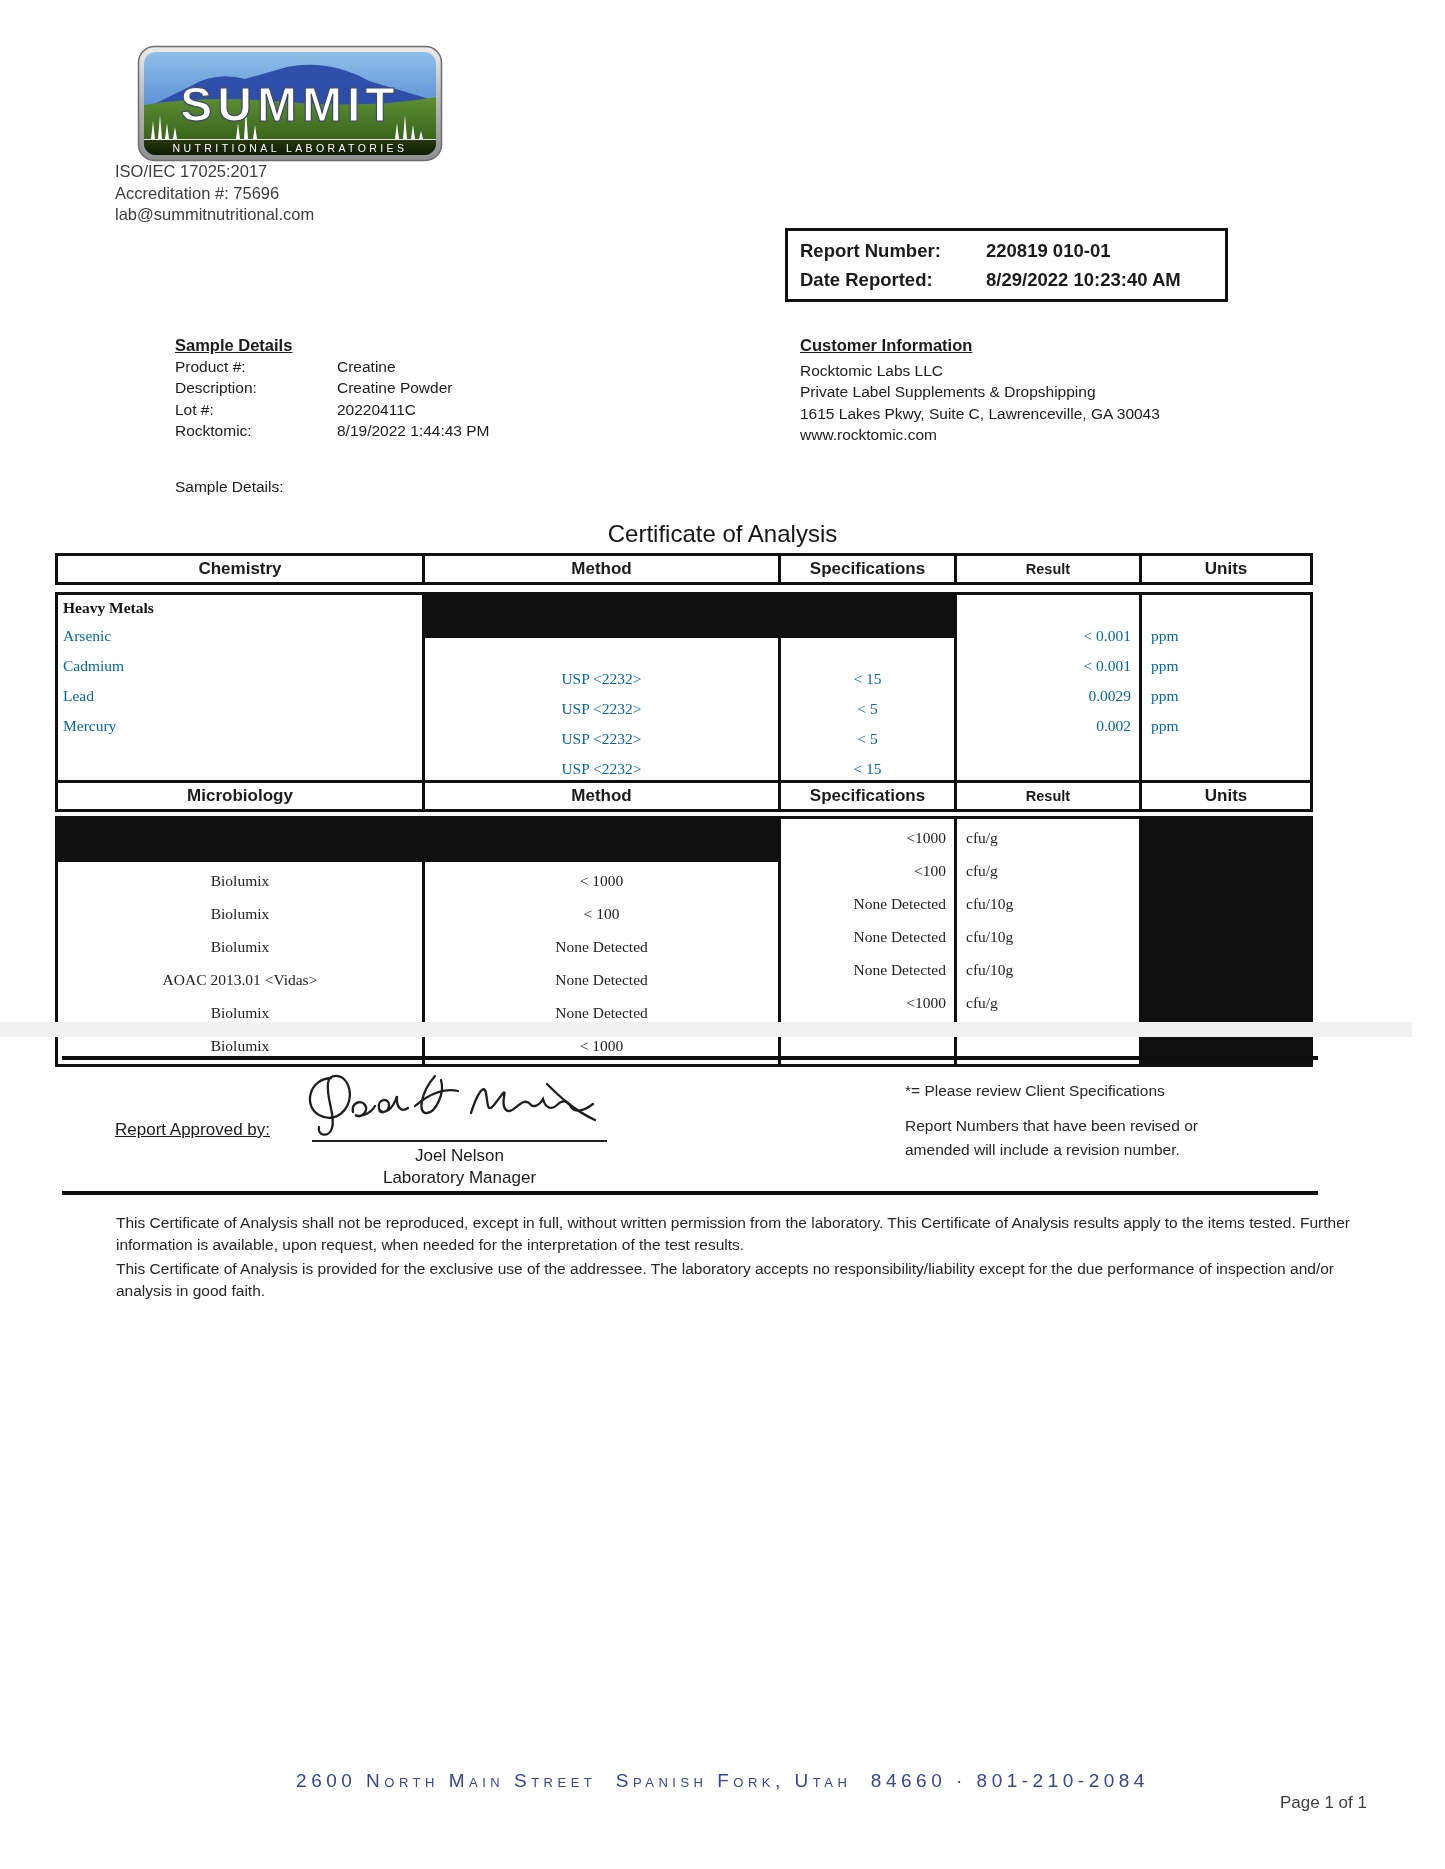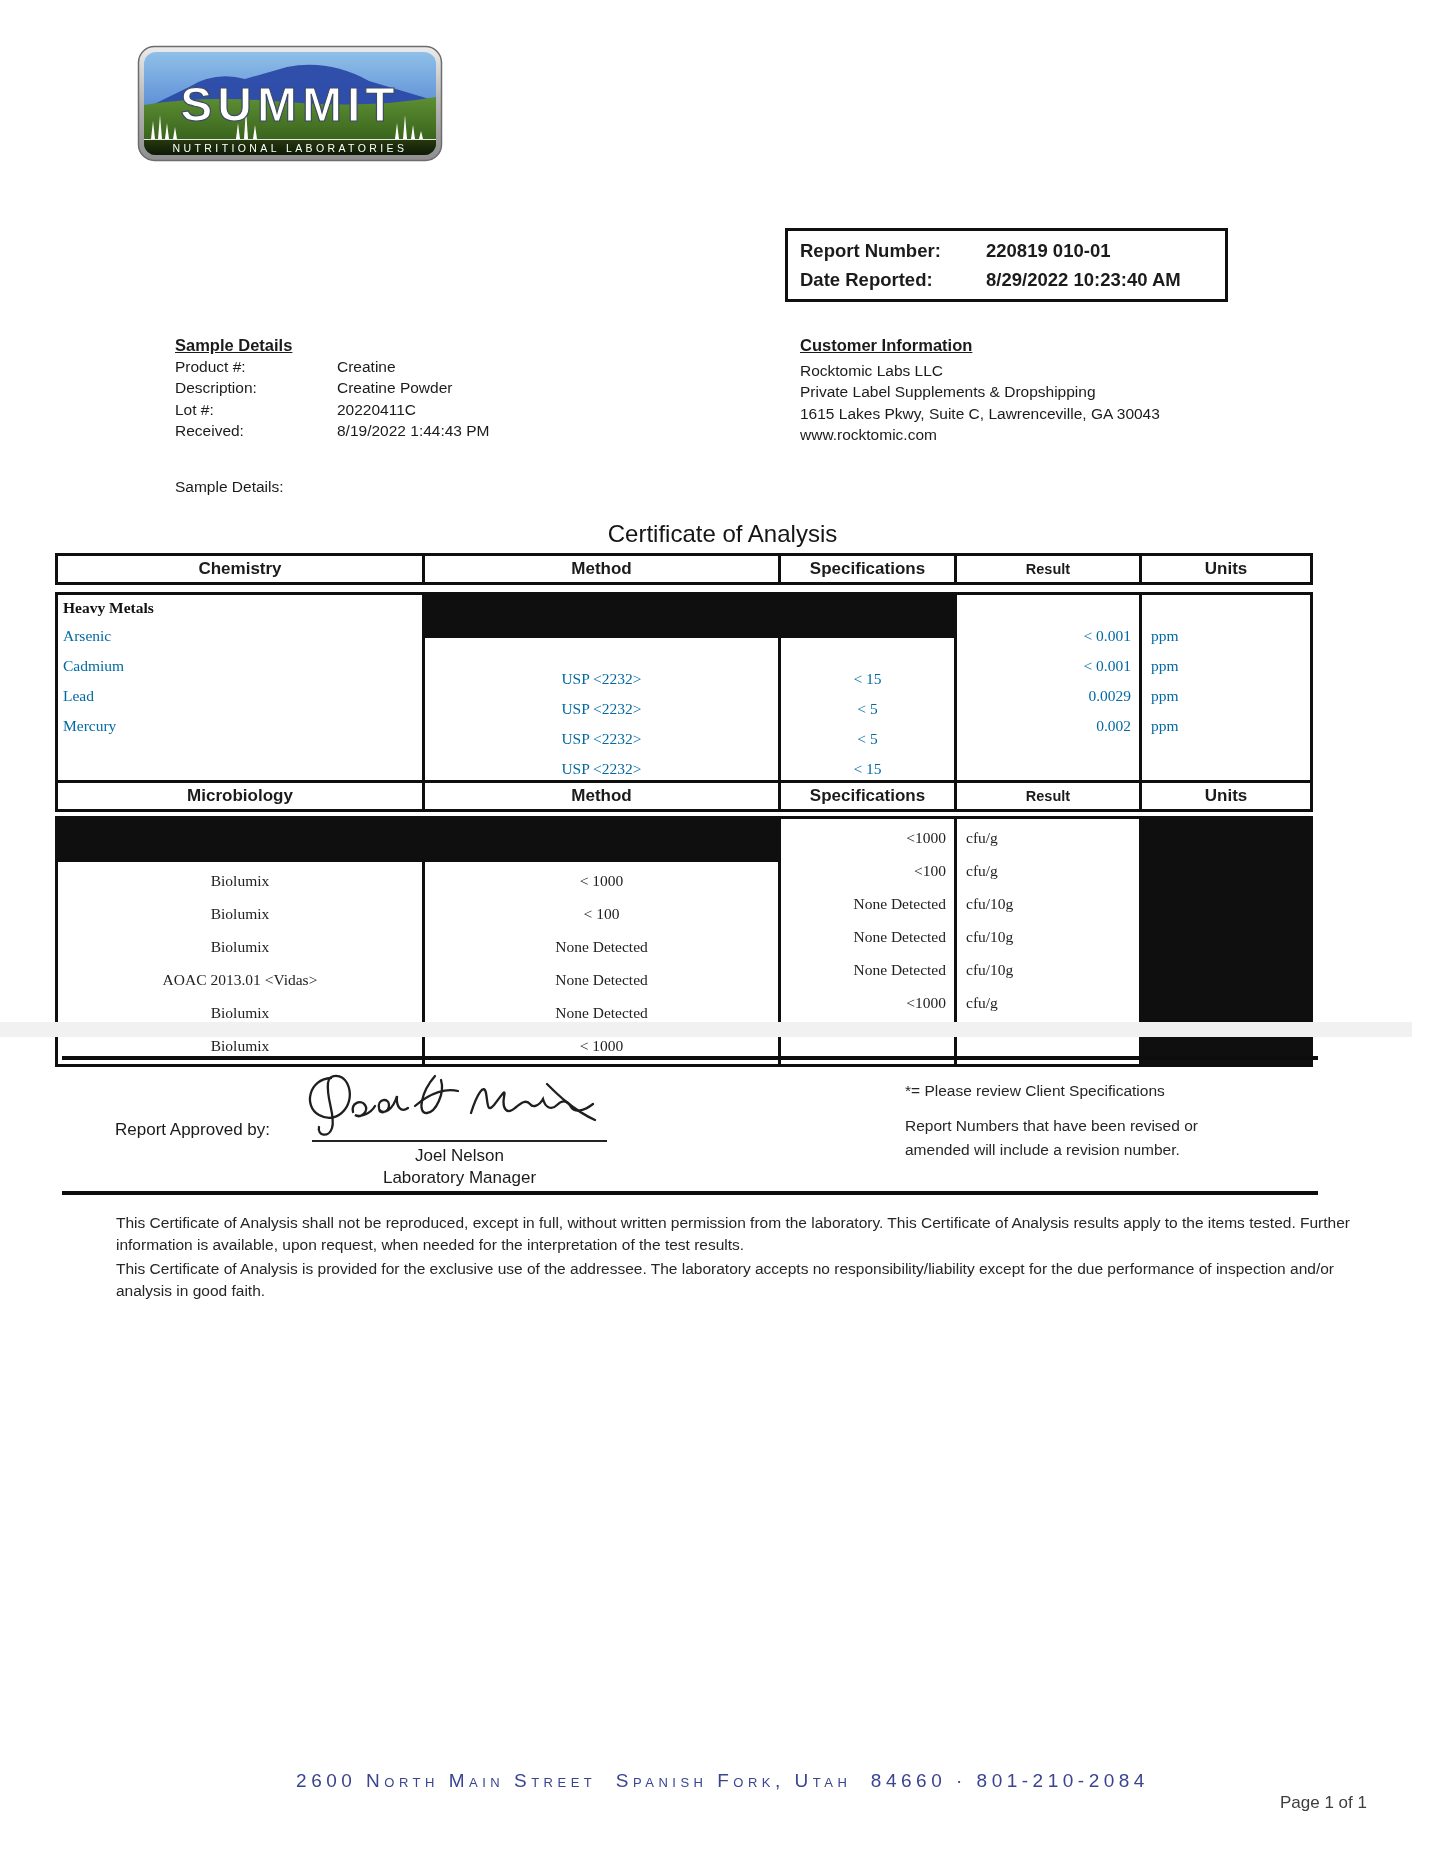--- a/index.html
+++ b/index.html
@@ -51,21 +51,21 @@
   .col-units{padding-left:9px;}
   .chem-fill{padding-bottom:14px;}
   .micro-fill{padding-top:2px;padding-bottom:2px;}
 
   .gray-stripe{left:0;top:1022px;width:1412px;height:15px;background:#f1f1f1;}
   .rule{height:4px;background:#0d0d0d;left:62px;width:1256px;}
   .rule1{top:1056px;}
   .rule2{top:1191px;}
 
   
-  .approve-label{left:115px;top:1120px;font-size:17px;}
+  .approve-label{left:115px;top:1120px;font-size:17px;text-decoration:underline;}
   .sig-svg{left:295px;top:1066px;width:320px;height:76px;}
   .sig-line{left:312px;top:1140px;width:295px;height:2px;background:#232323;}
   .sig-name{left:312px;top:1146px;width:295px;text-align:center;font-size:17px;}
   .sig-title{left:312px;top:1168px;width:295px;text-align:center;font-size:17px;}
   .note-star{left:905px;top:1082px;font-size:15.5px;color:#262626;}
   .note-revision{left:905px;top:1114px;width:305px;font-size:15.5px;line-height:24px;color:#262626;}
 
   
   .disclaimer{left:114px;top:1210px;width:1252px;font-size:15.5px;line-height:22px;color:#262626;}
   .disclaimer p{margin:2px;}
@@ -126,20 +126,25 @@
         <path d="M258,94 L260,78 L262,94 Z"></path>
           <path d="M266,94 L268,70 L270,94 Z"></path>
         <path d="M274,94 L276,80 L278,94 Z"></path>
           <path d="M282,94 L284,86 L286,94 Z"></path>
       </g>
       <text x="153" y="76" text-anchor="middle" font-family="Liberation Sans, sans-serif" font-size="48" font-weight="bold" fill="#ffffff" stroke="#3c4a63" stroke-width="1.2" letter-spacing="5">SUMMIT</text>
       <text x="153" y="106.5" text-anchor="middle" font-family="Liberation Sans, sans-serif" font-size="10.5" fill="#ffffff" letter-spacing="3.4">NUTRITIONAL LABORATORIES</text>
     </g>
   </svg>
 
+  <div class="abs labid">
+    <div>ISO/IEC 17025:2017</div>
+    <div>Accreditation #: 75696</div>
+    <div>lab@summitnutritional.com</div>
+  </div>
 
   <div class="abs report-box">
     <div class="report-row">
       <span class="rlabel">Report Number:</span>
       <span class="rvalue">220819 010-01</span>
     </div>
     <div class="report-row">
       <span class="rlabel">Date Reported:</span>
       <span class="rvalue">8/29/2022 10:23:40 AM</span>
     </div>
@@ -153,21 +158,21 @@
     </div>
     <div class="kv">
       <span class="klabel">Description:</span>
       <span>Creatine Powder</span>
     </div>
     <div class="kv">
       <span class="klabel">Lot #:</span>
       <span>20220411C</span>
     </div>
     <div class="kv">
-      <span class="klabel">Received:</span>
+      <span class="klabel">Rocktomic:</span>
       <span>8/19/2022 1:44:43 PM</span>
     </div>
   </div>
   <div class="abs" style="left:175px;top:478px;font-size:15.5px;">Sample Details:</div>
 
   <div class="abs sec-heading" style="left:800px;top:336px;">Customer Information</div>
   <div class="abs cust-lines" style="left:800px;top:360px;">
     <div>Rocktomic Labs LLC</div>
     <div>Private Label Supplements &amp; Dropshipping</div>
     <div>1615 Lakes Pkwy, Suite C, Lawrenceville, GA 30043</div>

